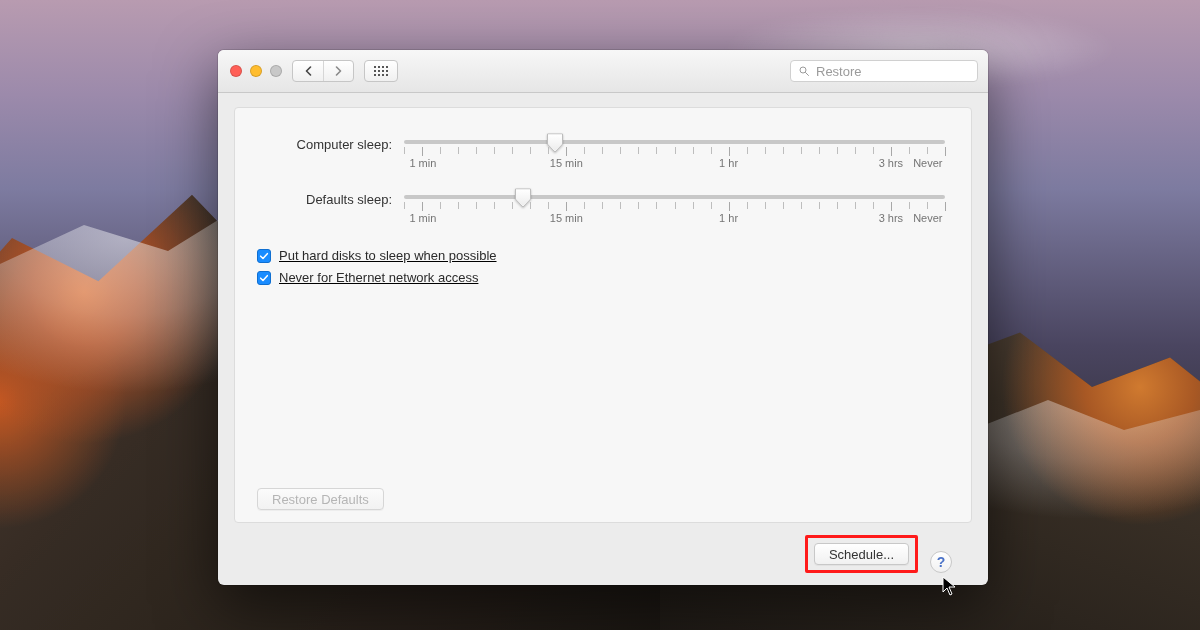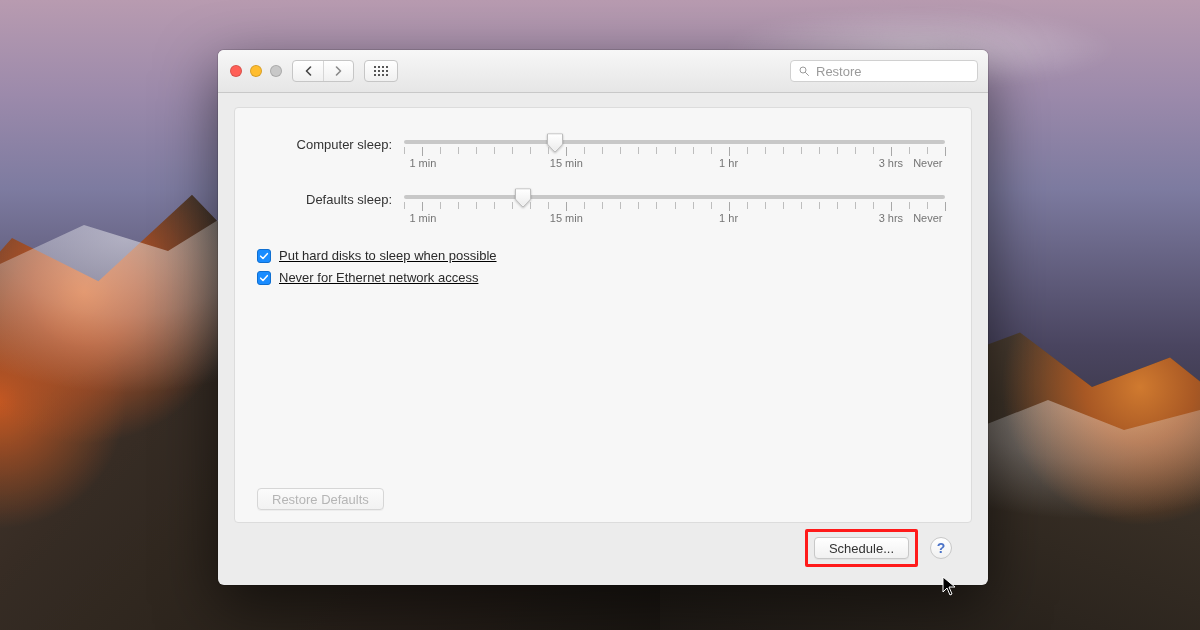--- a/index.html
+++ b/index.html
@@ -125,21 +125,21 @@
 
   .panel-footer{ margin-top:auto; display:flex; justify-content:flex-start; padding-top:8px;}
   .btn{
     height:22px; padding:0 14px; font-size:13px; border-radius:4px;
     background:linear-gradient(#ffffff,#f1f1f1); border:1px solid #c8c8c8; color:#333;
     display:inline-flex; align-items:center; box-shadow:0 1px 0 rgba(0,0,0,.04);
   }
   .btn.disabled{ color:#b5b5b5; background:linear-gradient(#fbfbfb,#f2f2f2); border-color:#d6d6d6;}
 
   .bottom-bar{
-    height:50px; display:flex; align-items:center; justify-content:flex-end;
+    height:50px; display:flex; align-items:flex-end; justify-content:flex-end;
     padding:0 20px; gap:12px;
   }
   .highlight-box{
     border:3px solid #ff1a1a; padding:5px 6px; border-radius:2px;
   }
   .help-btn{
     width:22px;height:22px;border-radius:50%;border:1px solid #c8c8c8;
     background:linear-gradient(#ffffff,#f1f1f1); color:#4a72c8; font-size:14px; font-weight:600;
     display:flex;align-items:center;justify-content:center;
   }

